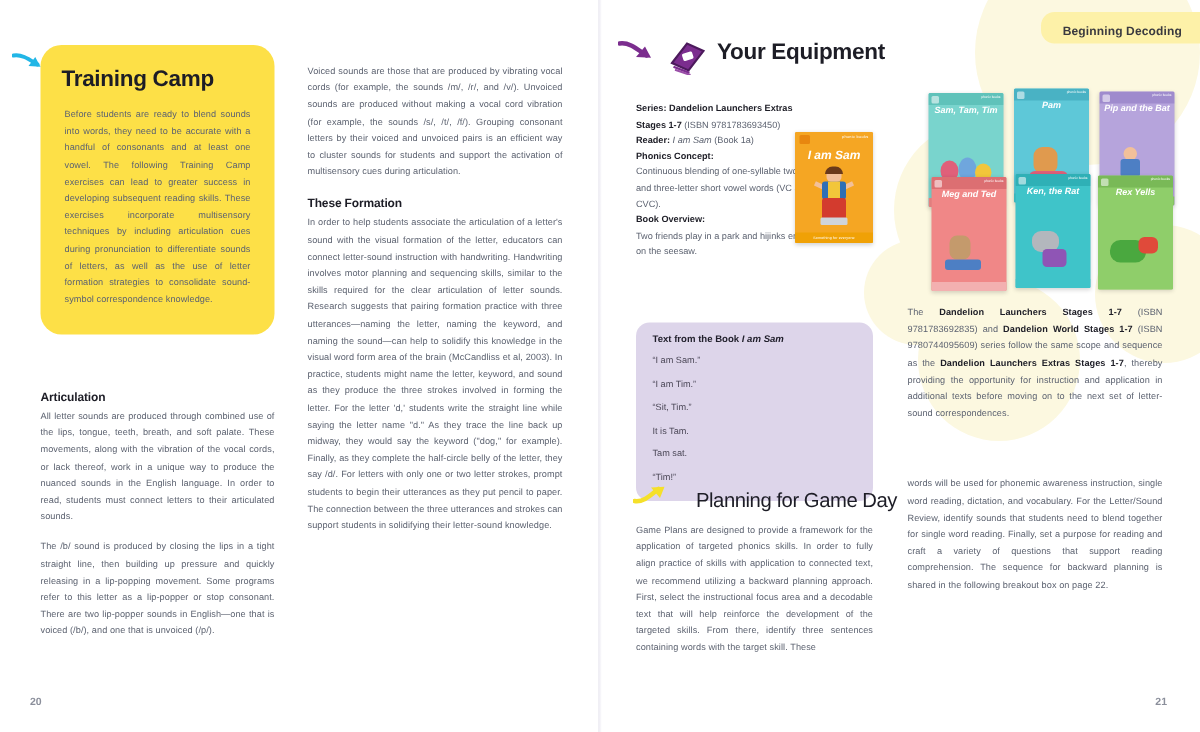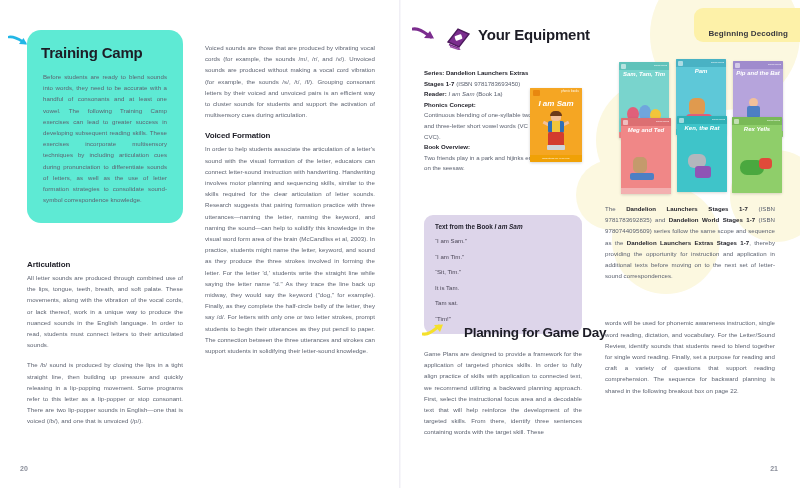--- a/index.html
+++ b/index.html
@@ -24,26 +24,26 @@
   .b4{width:92px;height:92px;left:330px;top:150px;}
   .b5{width:70px;height:70px;left:176px;top:160px;}
 
   .content{position:relative;z-index:5;}
 
   
   .header-tab{
     position:absolute;right:0px;top:8px;z-index:20;
     background:#fdf1a8;color:#3a3a3f;
     font-size:8px;font-weight:700;letter-spacing:.1px;
-    padding:21px 12px 4px 14px;border-radius:9px 0 0 9px;
+    padding:8px 12px 4px 14px;border-radius:9px 0 0 9px;
   }
 
   .tc-card{
     position:absolute;left:27px;top:30px;width:156px;
-    background:#5eead4;border-radius:14px;padding:14px 16px 18px 16px;
+    background:#fde047;border-radius:14px;padding:14px 16px 18px 16px;
     box-sizing:border-box;z-index:6;
   }
   .tc-head{display:flex;align-items:center;gap:6px;margin:0 0 10px -2px;}
   .tc-title{font-size:15px;font-weight:700;color:#1d1d26;letter-spacing:-.2px;}
 
   .body-txt{
     font-size:6.1px;line-height:11.2px;color:#5c6270;
     text-align:justify;text-justify:inter-word;margin:0;
     letter-spacing:.05px;
   }
@@ -90,21 +90,21 @@
   .quote-box{
     position:absolute;left:24px;top:215px;width:158px;
     background:#ddd5ea;border-radius:9px;padding:8px 11px 11px 11px;box-sizing:border-box;
   }
   .quote-title{font-size:6.4px;font-weight:700;color:#201f2b;margin:0 0 7px 0;}
   .quote-title i{font-style:italic;}
   .quote-line{font-size:6.1px;color:#4b4757;margin:0 0 7.5px 0;line-height:8px;}
   .quote-line:last-child{margin-bottom:0;}
 
   .gd-head{position:absolute;left:22px;top:322px;display:flex;align-items:center;gap:6px;}
-  .gd-title{font-size:13.5px;font-weight:700;color:#1d1d26;letter-spacing:-.3px;padding-left:12px;}
+  .gd-title{font-size:13.5px;font-weight:400;color:#1d1d26;letter-spacing:-.3px;padding-left:12px;}
 
   .gd-col{position:absolute;left:24px;top:348px;width:158px;}
   .rp-col2{position:absolute;left:205px;top:62px;width:170px;}
 
   .at-title{font-size:9px;font-weight:700;color:#1d1d26;margin:0 0 7px 0;letter-spacing:-.1px;}
 
   .books{position:relative;width:170px;height:135px;margin-left:14px;}
   .bk{position:absolute;width:50px;height:76px;border-radius:1px;
       box-shadow:0 1px 3px rgba(0,0,0,.16);overflow:hidden;}
   .bk .bar{height:8px;position:relative;}
@@ -139,21 +139,21 @@
     </div>
 
     <div class="lp-col1">
       <div class="sub-h">Articulation</div>
       <p class="body-txt">All letter sounds are produced through combined use of the lips, tongue, teeth, breath, and soft palate. These movements, along with the vibration of the vocal cords, or lack thereof, work in a unique way to produce the nuanced sounds in the English language. In order to read, students must connect letters to their articulated sounds.</p>
       <p class="body-txt">The /b/ sound is produced by closing the lips in a tight straight line, then building up pressure and quickly releasing in a lip-popping movement. Some programs refer to this letter as a lip-popper or stop consonant. There are two lip-popper sounds in English—one that is voiced (/b/), and one that is unvoiced (/p/).</p>
     </div>
 
     <div class="lp-col2">
       <p class="body-txt">Voiced sounds are those that are produced by vibrating vocal cords (for example, the sounds /m/, /r/, and /v/). Unvoiced sounds are produced without making a vocal cord vibration (for example, the sounds /s/, /t/, /f/). Grouping consonant letters by their voiced and unvoiced pairs is an efficient way to cluster sounds for students and support the activation of multisensory cues during articulation.</p>
-      <div class="sub-h" style="margin-top:11px;">Voiced Formation</div>
+      <div class="sub-h" style="margin-top:11px;">These Formation</div>
       <p class="body-txt">In order to help students associate the articulation of a letter's sound with the visual formation of the letter, educators can connect letter-sound instruction with handwriting. Handwriting involves motor planning and sequencing skills, similar to the skills required for the clear articulation of letter sounds. Research suggests that pairing formation practice with three utterances—naming the letter, naming the keyword, and naming the sound—can help to solidify this knowledge in the visual word form area of the brain (McCandliss et al, 2003). In practice, students might name the letter, keyword, and sound as they produce the three strokes involved in forming the letter. For the letter 'd,' students write the straight line while saying the letter name "d." As they trace the line back up midway, they would say the keyword ("dog," for example). Finally, as they complete the half-circle belly of the letter, they say /d/. For letters with only one or two letter strokes, prompt students to begin their utterances as they put pencil to paper. The connection between the three utterances and strokes can support students in solidifying their letter-sound knowledge.</p>
     </div>
 
     <div class="pagenum l">20</div>
   </div>
 
   <div class="gutter"></div>
 
   <div class="page right">
 

